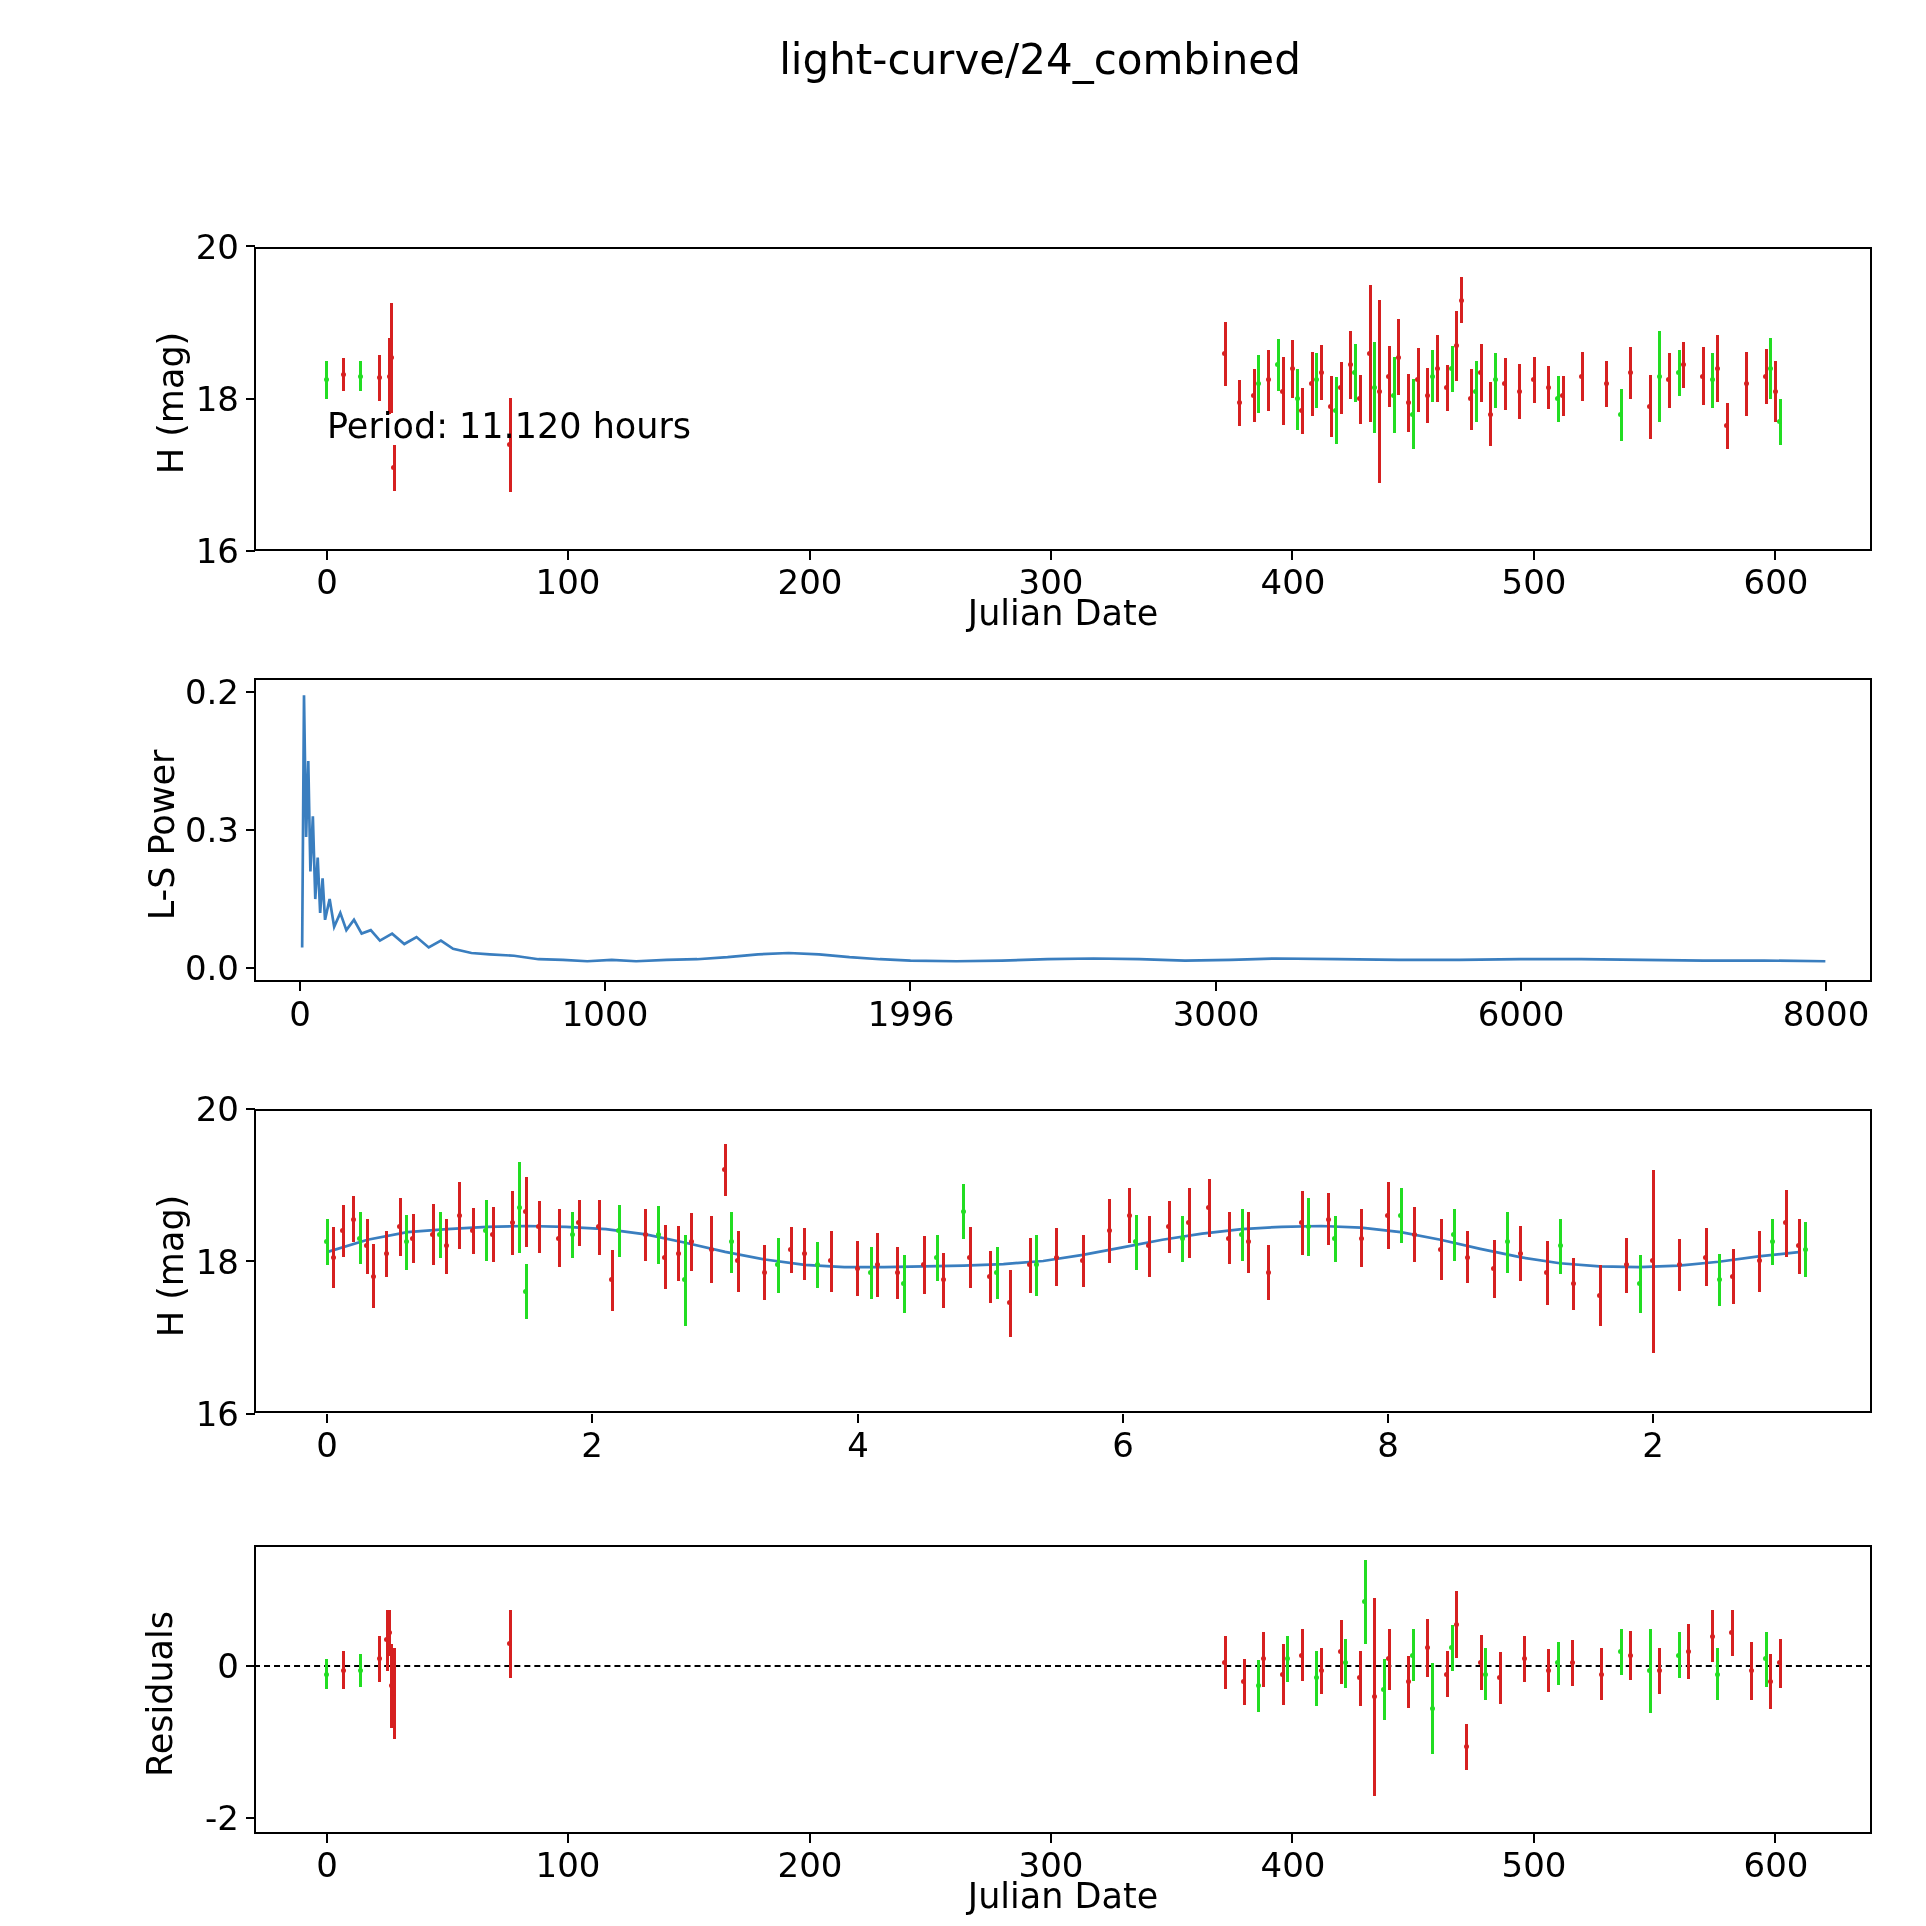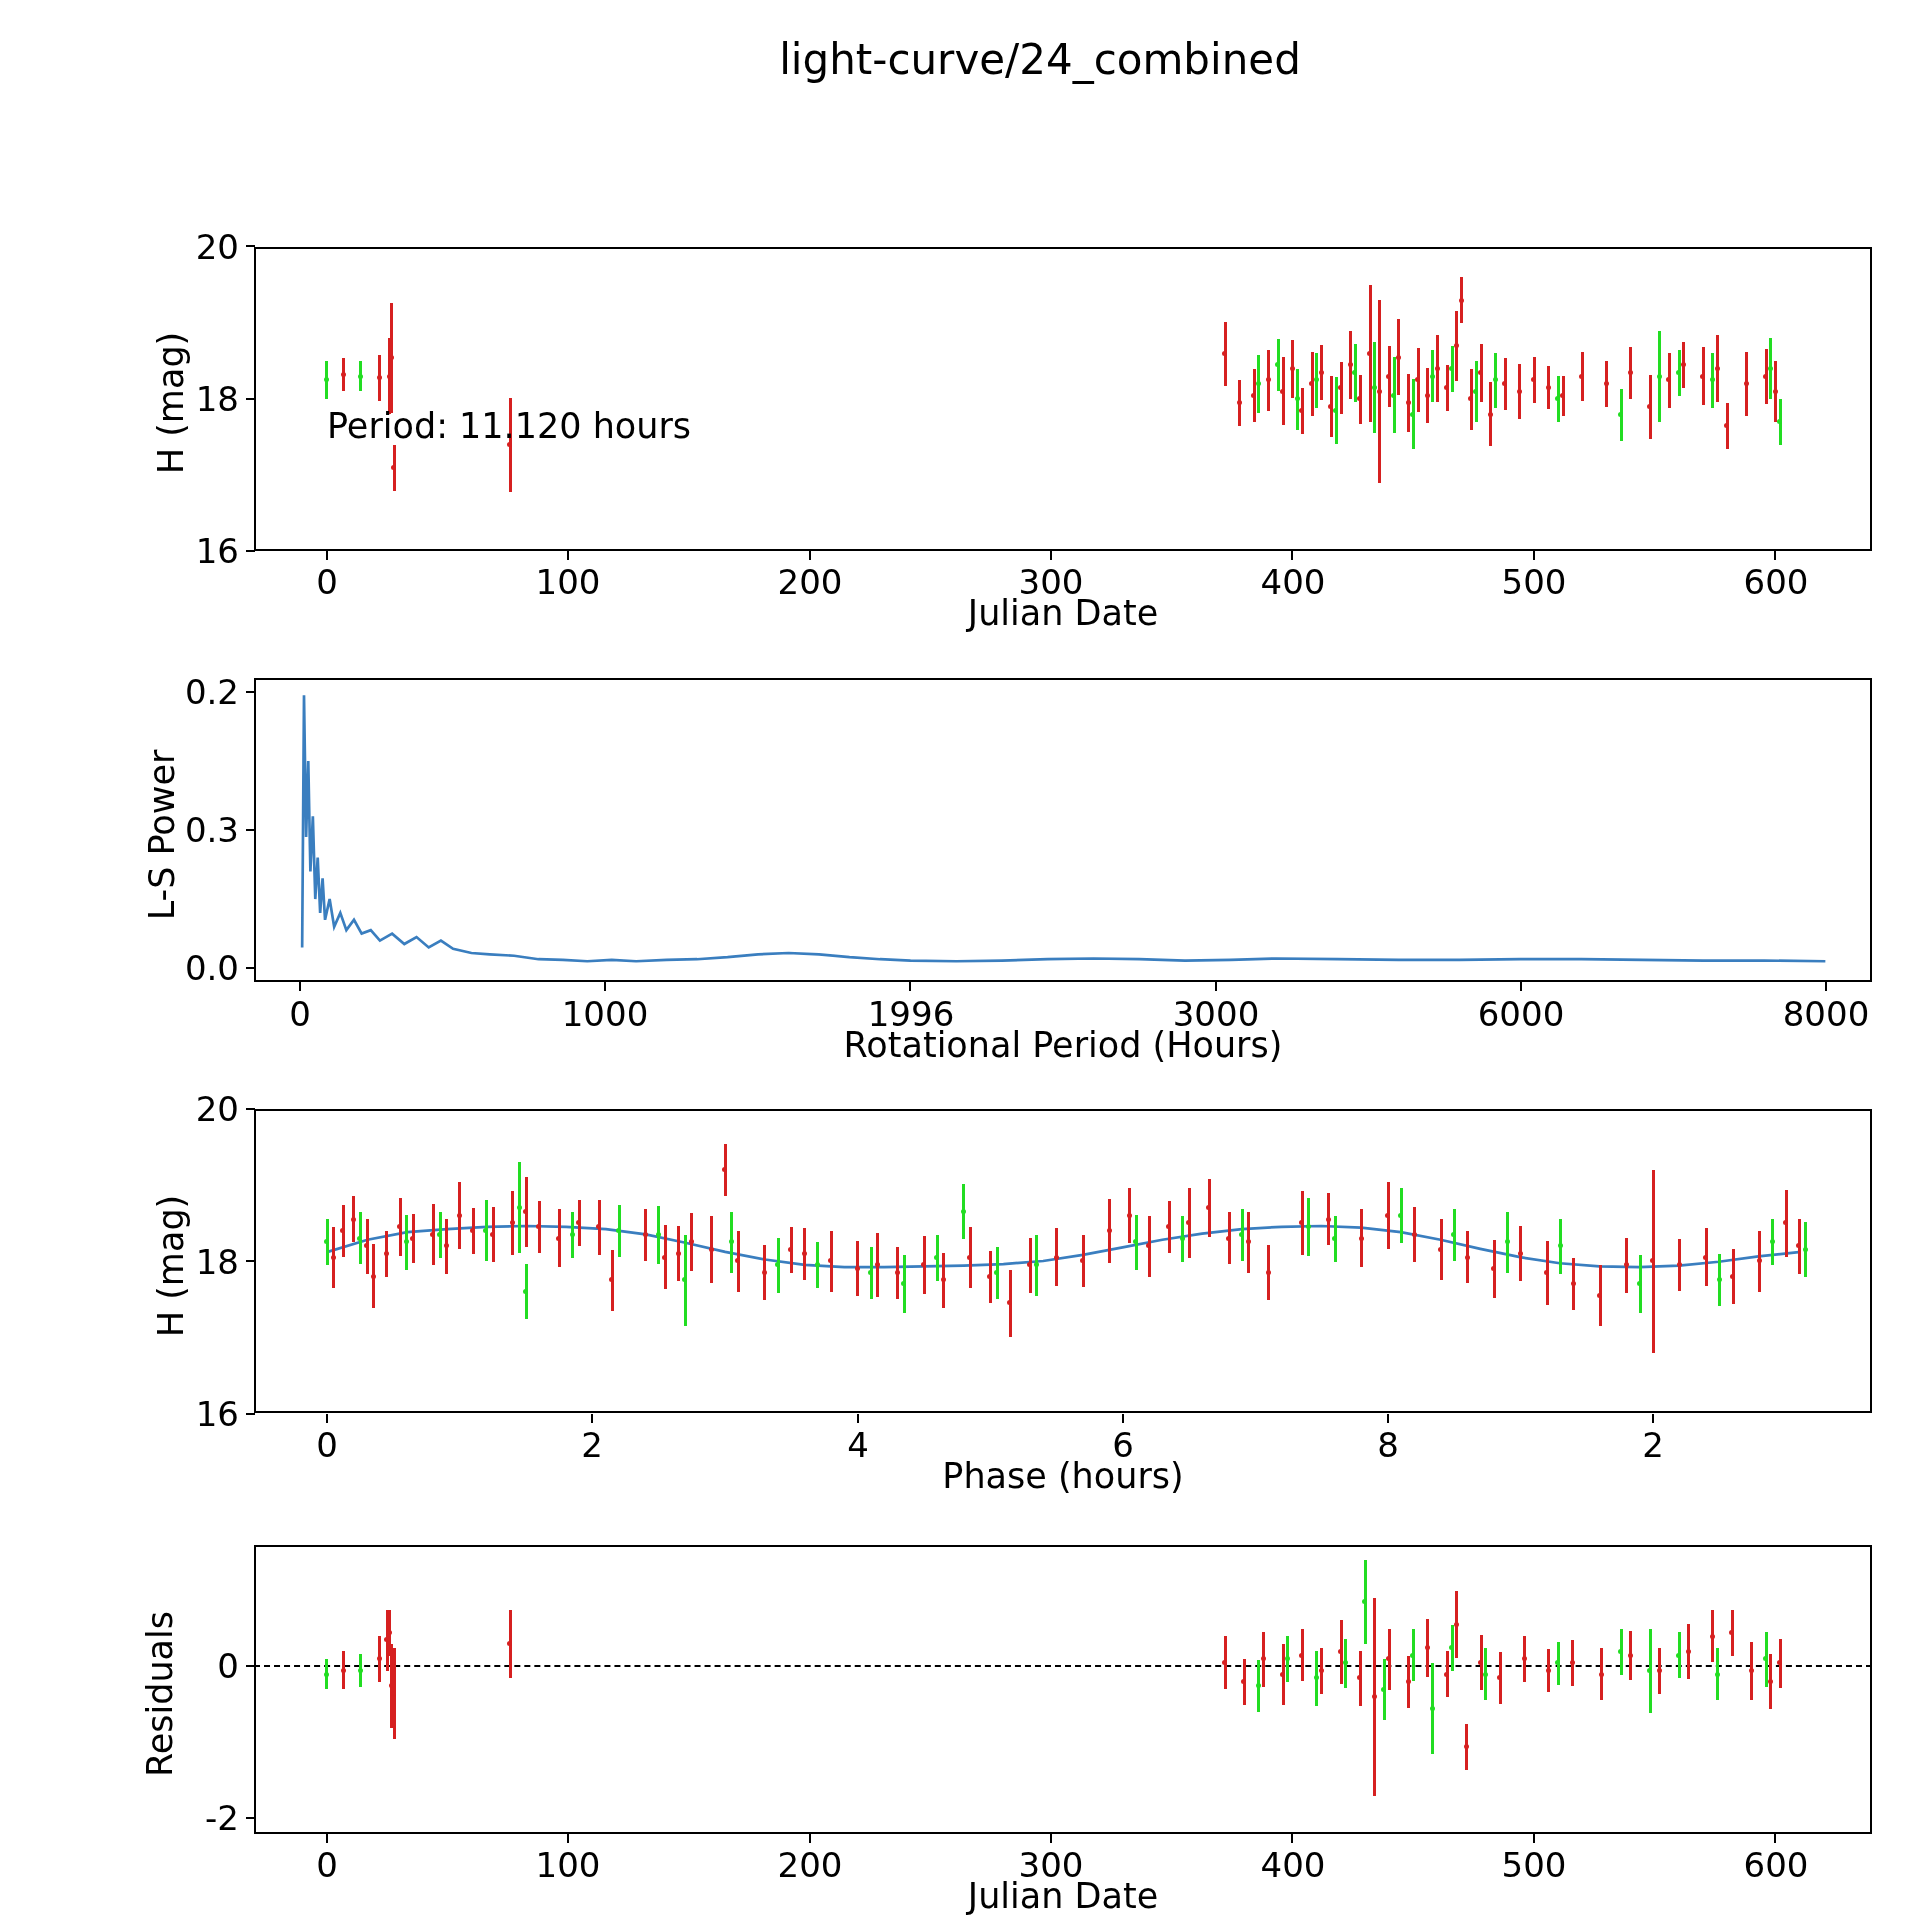--- a/index.html
+++ b/index.html
@@ -202,21 +202,20 @@
 
   <div class="panel" id="panel2" style="left:254px; top:678px; width:1618px; height:304px;">
     <div class="plotarea" id="p2area">
         <svg width="1618" height="304" style="position: absolute; left: 0px; top: 0px;" viewBox="0 0 4200 790">
           <path d="M 122.8 700.2 L 127.6 44.9 L 133.1 413.0 L 138.7 215.5 L 144.2 502.7 L 150.6 359.1 L 156.9 574.5 L 163.2 466.8 L 169.6 610.5 L 175.9 520.7 L 182.3 628.4 L 194.2 574.5 L 206.0 646.4 L 221.9 610.5 L 237.7 655.3 L 257.5 628.4 L 277.4 664.3 L 301.1 655.3 L 324.9 682.3 L 356.6 664.3 L 388.3 691.3 L 420.0 673.3 L 451.7 700.2 L 483.4 682.3 L 515.1 703.8 L 562.6 714.6 L 610.2 718.2 L 673.6 721.8 L 737.0 730.8 L 800.4 732.5 L 863.8 736.1 L 927.2 732.5 L 990.6 736.1 L 1069.8 732.5 L 1149.1 730.8 L 1228.3 725.4 L 1307.5 718.2 L 1386.8 714.6 L 1466.0 718.2 L 1545.3 725.4 L 1624.5 730.8 L 1703.8 734.3 L 1822.6 736.1 L 1941.5 734.3 L 2060.4 730.8 L 2179.2 729.0 L 2298.1 730.8 L 2417.0 734.3 L 2535.8 732.5 L 2654.7 729.0 L 2813.2 730.8 L 2971.7 732.5 L 3130.2 732.5 L 3288.7 730.8 L 3447.2 730.8 L 3605.7 732.5 L 3764.2 734.3 L 3922.6 734.3 L 4081.1 736.1" fill="none" stroke="#3a7ebf" stroke-width="7"></path>
         </svg>
       </div>
     <div class="frame"></div>
   </div>
   <div class="ylabel" style="left:77px; top:815px; transform:rotate(-90deg);">L-S Power</div>
-  <div class="xlabel" style="left:254px; top:1025px; width:1618px;">Rotational Period (Hours)</div>
   <div id="p2ticks">
       <div class="tickmark" style="left: 299px; top: 982px; width: 2.3px; height: 8.5px;"></div>
       <div class="tick" style="left: 300px; top: 994px; transform: translateX(-50%);">0</div>
       <div class="tickmark" style="left: 604px; top: 982px; width: 2.3px; height: 8.5px;"></div>
       <div class="tick" style="left: 605px; top: 994px; transform: translateX(-50%);">1000</div>
       <div class="tickmark" style="left: 909px; top: 982px; width: 2.3px; height: 8.5px;"></div>
       <div class="tick" style="left: 911px; top: 994px; transform: translateX(-50%);">1996</div>
       <div class="tickmark" style="left: 1215px; top: 982px; width: 2.3px; height: 8.5px;"></div>
       <div class="tick" style="left: 1216px; top: 994px; transform: translateX(-50%);">3000</div>
       <div class="tickmark" style="left: 1520px; top: 982px; width: 2.3px; height: 8.5px;"></div>
@@ -441,21 +440,20 @@
         <div class="err" style="left: 1464px; top: 145px; height: 52px; width: 2.7px; background: rgb(34, 221, 34);"></div>
         <div class="pt" style="left: 1463px; top: 168px; width: 5.4px; height: 5.4px; background: rgb(34, 221, 34);"></div>
         <div class="err" style="left: 1517px; top: 110px; height: 46px; width: 2.7px; background: rgb(34, 221, 34);"></div>
         <div class="pt" style="left: 1516px; top: 130px; width: 5.4px; height: 5.4px; background: rgb(34, 221, 34);"></div>
         <div class="err" style="left: 1550px; top: 113px; height: 55px; width: 2.7px; background: rgb(34, 221, 34);"></div>
         <div class="pt" style="left: 1549px; top: 138px; width: 5.4px; height: 5.4px; background: rgb(34, 221, 34);"></div>
       </div>
     <div class="frame"></div>
   </div>
   <div class="ylabel" style="left:100px; top:1246px; transform:rotate(-90deg);">H (mag)</div>
-  <div class="xlabel" style="left:254px; top:1456px; width:1618px;">Phase (hours)</div>
   <div id="p3ticks">
       <div class="tickmark" style="left: 326px; top: 1414px; width: 2.3px; height: 8.5px;"></div>
       <div class="tick" style="left: 327px; top: 1425px; transform: translateX(-50%);">0</div>
       <div class="tickmark" style="left: 591px; top: 1414px; width: 2.3px; height: 8.5px;"></div>
       <div class="tick" style="left: 592px; top: 1425px; transform: translateX(-50%);">2</div>
       <div class="tickmark" style="left: 857px; top: 1414px; width: 2.3px; height: 8.5px;"></div>
       <div class="tick" style="left: 858px; top: 1425px; transform: translateX(-50%);">4</div>
       <div class="tickmark" style="left: 1122px; top: 1414px; width: 2.3px; height: 8.5px;"></div>
       <div class="tick" style="left: 1123px; top: 1425px; transform: translateX(-50%);">6</div>
       <div class="tickmark" style="left: 1387px; top: 1414px; width: 2.3px; height: 8.5px;"></div>

